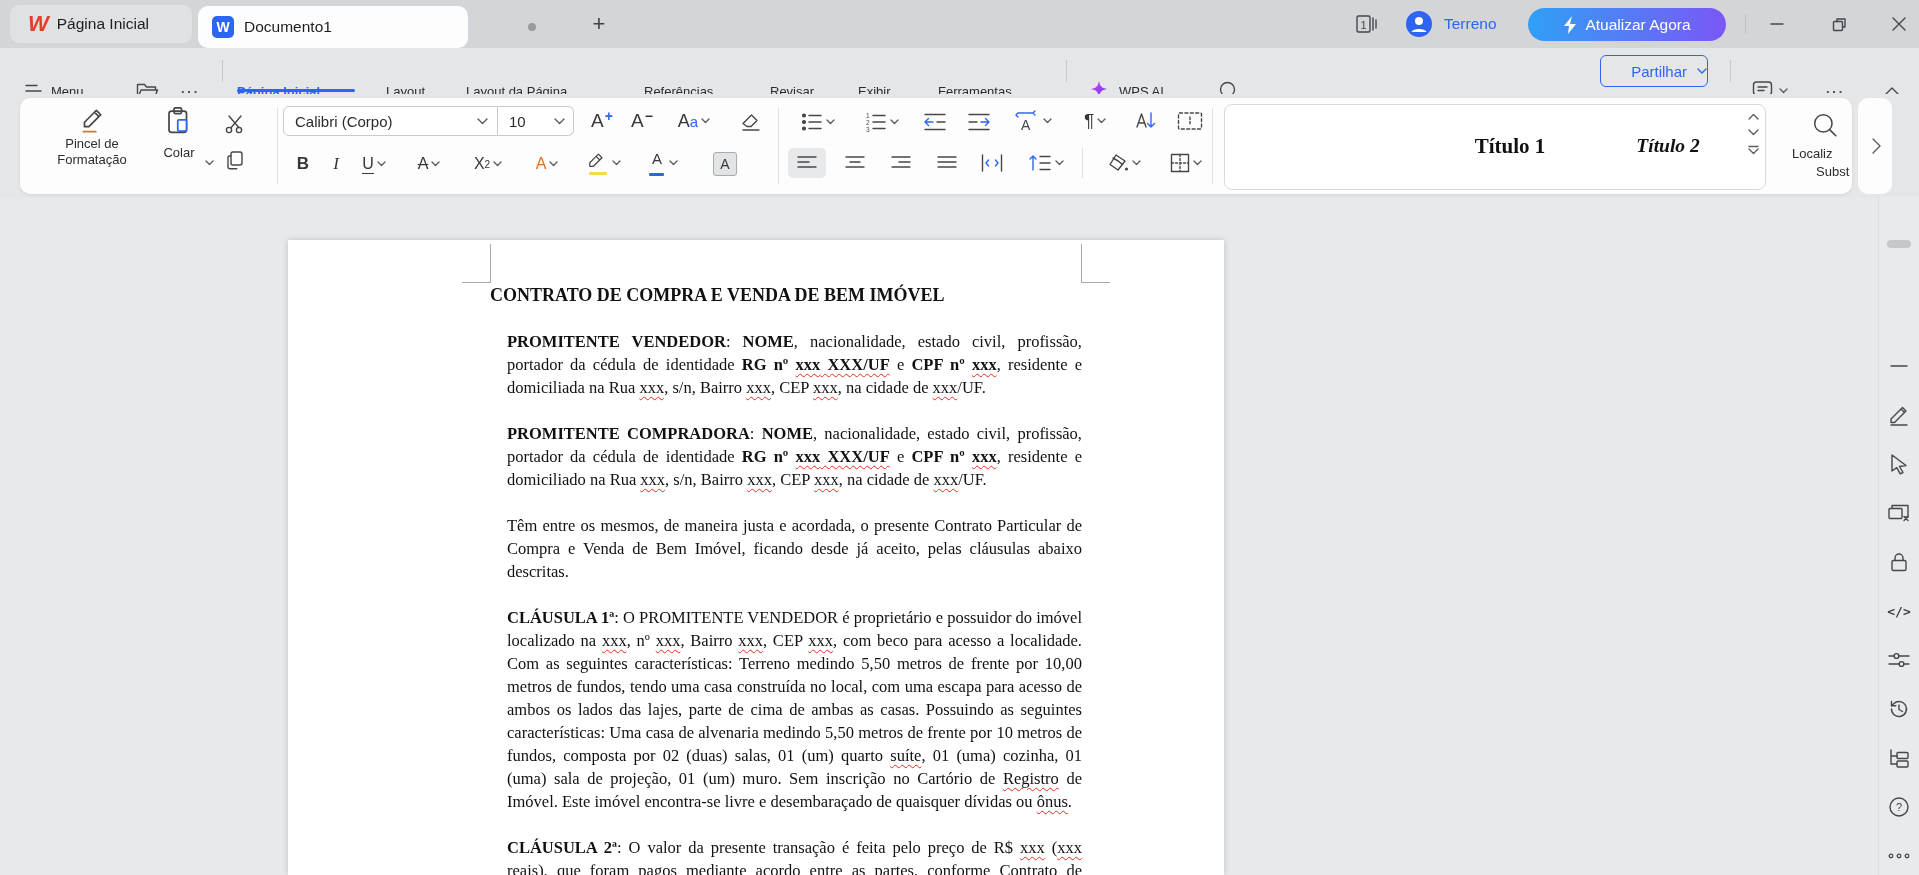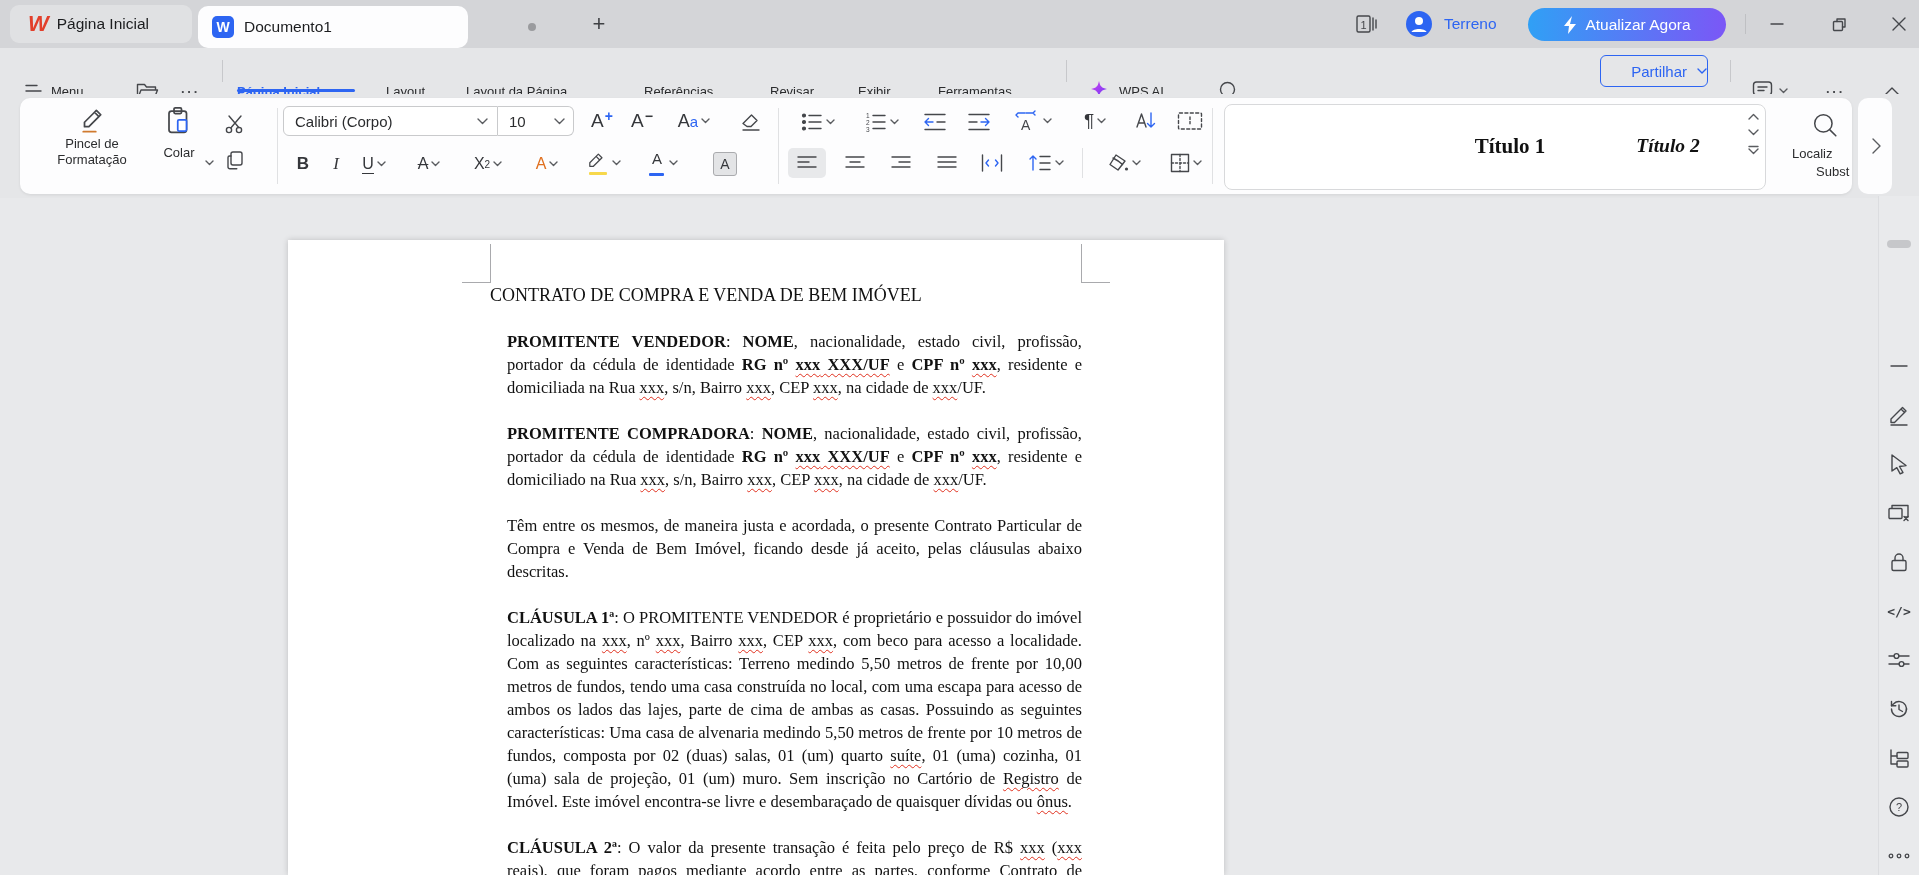--- a/index.html
+++ b/index.html
@@ -65,21 +65,21 @@
   .galarrows{position:absolute;right:6px;top:8px;display:flex;flex-direction:column;gap:9px;align-items:center;}
   .findgrp{position:absolute;left:1766px;top:6px;width:90px;height:86px;}
   
   .docarea{left:0;top:198px;width:1878px;height:677px;background:#e8e9eb;}
   .page{position:absolute;left:288px;top:42px;width:936px;height:635px;background:#fff;
         box-shadow:0 0 6px rgba(0,0,0,.18);overflow:hidden;}
   .cmark-l{position:absolute;left:174px;top:4px;width:28px;height:38px;border-right:1px solid #a9aaad;border-bottom:1px solid #a9aaad;}
   .cmark-r{position:absolute;left:793px;top:4px;width:28px;height:38px;border-left:1px solid #a9aaad;border-bottom:1px solid #a9aaad;}
   .doc-text{position:absolute;left:202px;top:44px;width:592px;font-family:"Liberation Serif",serif;
             font-size:16.5px;line-height:23px;color:#111;text-align:justify;}
-  .doc-text h1{font-size:18px;line-height:23px;margin:0 0 23px 0;font-weight:normal;}
+  .doc-text h1{font-size:18px;line-height:23px;margin:0 0 23px 0;font-weight:bold;}
   .doc-text p{margin:0 0 23px 17px;}
   .doc-text .b{font-weight:bold;}
   .doc-text .sp{text-decoration:underline wavy #e0301e 1px;text-underline-offset:3px;}
   
   .sidebar{left:1878px;top:196px;width:41px;height:679px;background:#e9eaec;border-left:1px solid #dcdde0;box-sizing:border-box;}
   .sbicon{position:absolute;left:50%;transform:translate(-50%,-50%);display:flex;align-items:center;justify-content:center;}
   .sb-glyph{font-size:13px;font-weight:bold;color:#3f4246;font-family:"DejaVu Sans Mono",monospace;}
   .handlepill{position:absolute;left:8px;top:44px;width:24px;height:8px;border-radius:4px;background:#c6c7ca;}
 </style>
 </head>

